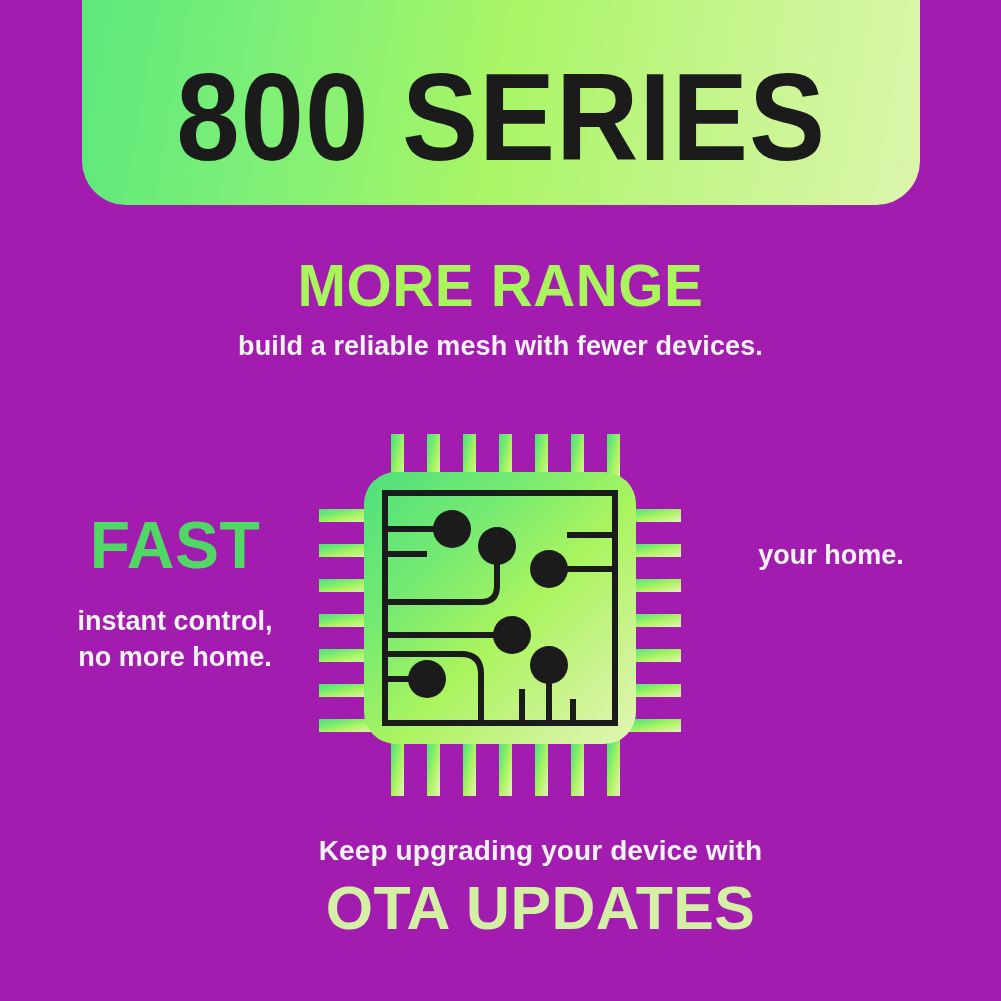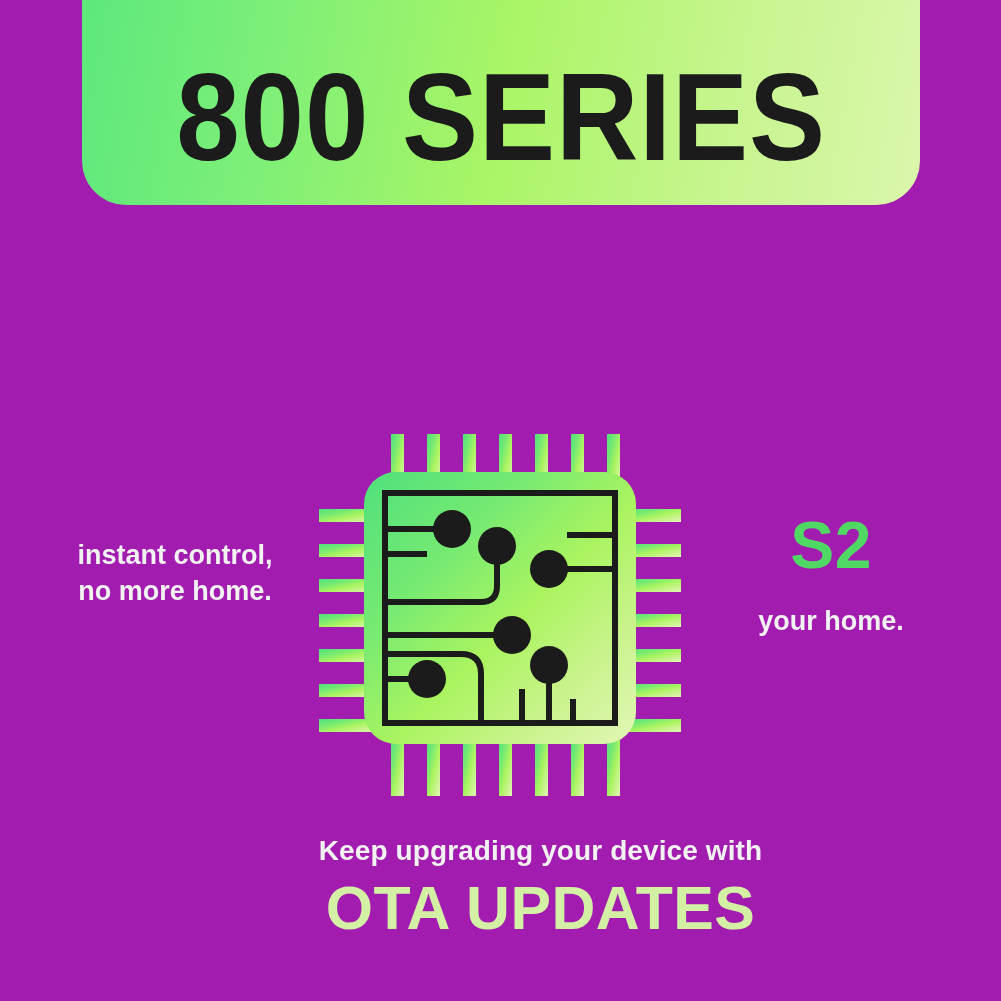--- a/index.html
+++ b/index.html
@@ -137,30 +137,34 @@
 </style>
 </head>
 <body>
 
 <div id="canvas">
 
   <div class="banner">
     <div class="banner-title">800 SERIES</div>
   </div>
 
+  <div class="more-range-block">
+    <div class="headline-lime">MORE RANGE</div>
+    <div class="sub-white">build a reliable mesh with fewer devices.</div>
+  </div>
 
   <div class="mid-left">
+    <div class="headline-green">FAST</div>
     <div class="mid-sub">
       <div>instant control,</div>
       <div>no more home.</div>
     </div>
   </div>
 
   <div class="mid-right">
-    <div class="headline-green">S2</div>
     <div class="mid-sub">
       <div>your home.</div>
     </div>
   </div>
 
   <div class="chip-wrap">
     <svg viewBox="0 0 382 382" xmlns="http://www.w3.org/2000/svg">
       <defs>
         <linearGradient id="chipGrad" x1="0" y1="0" x2="1" y2="1">
           <stop offset="0%" stop-color="#4fe07c"></stop>

